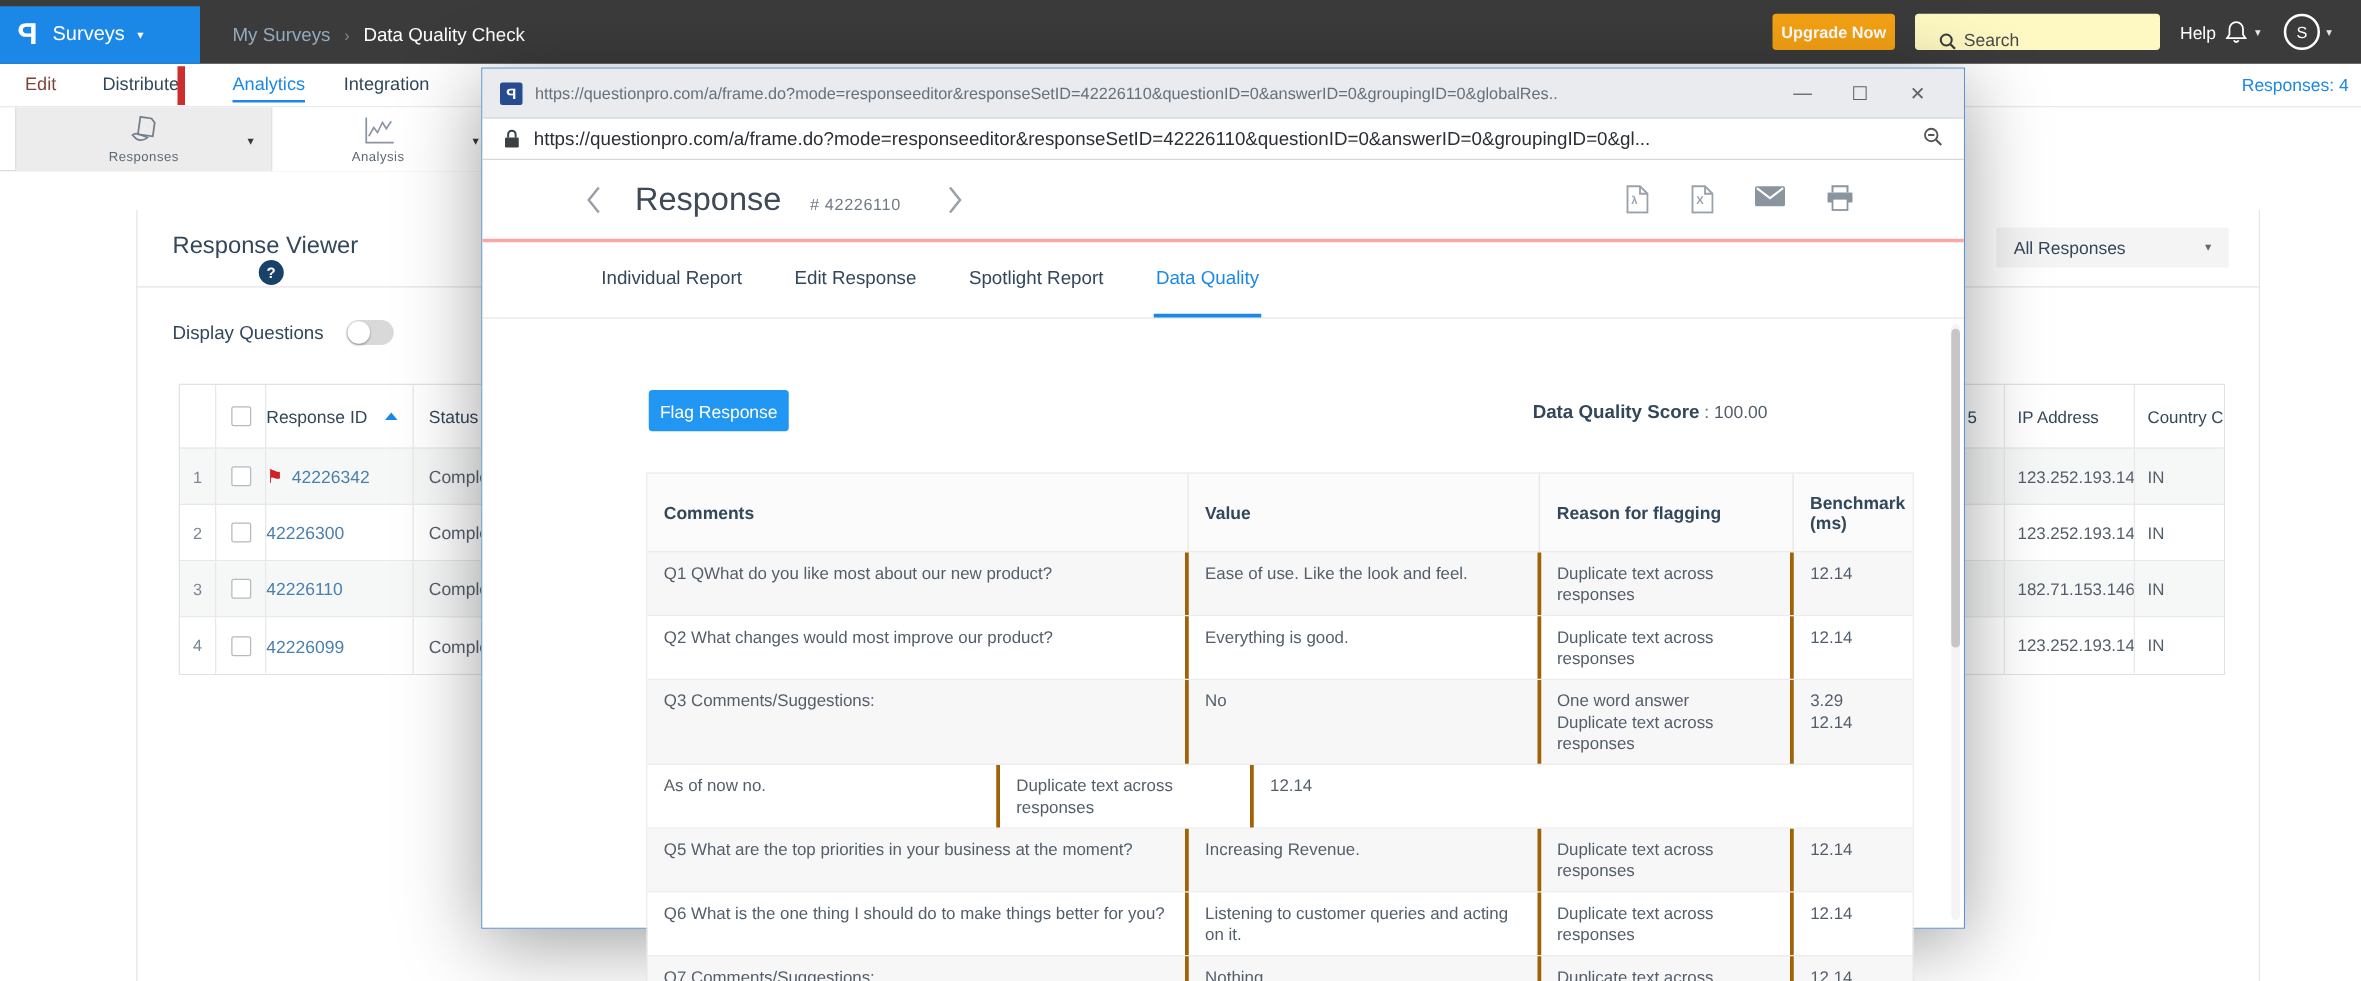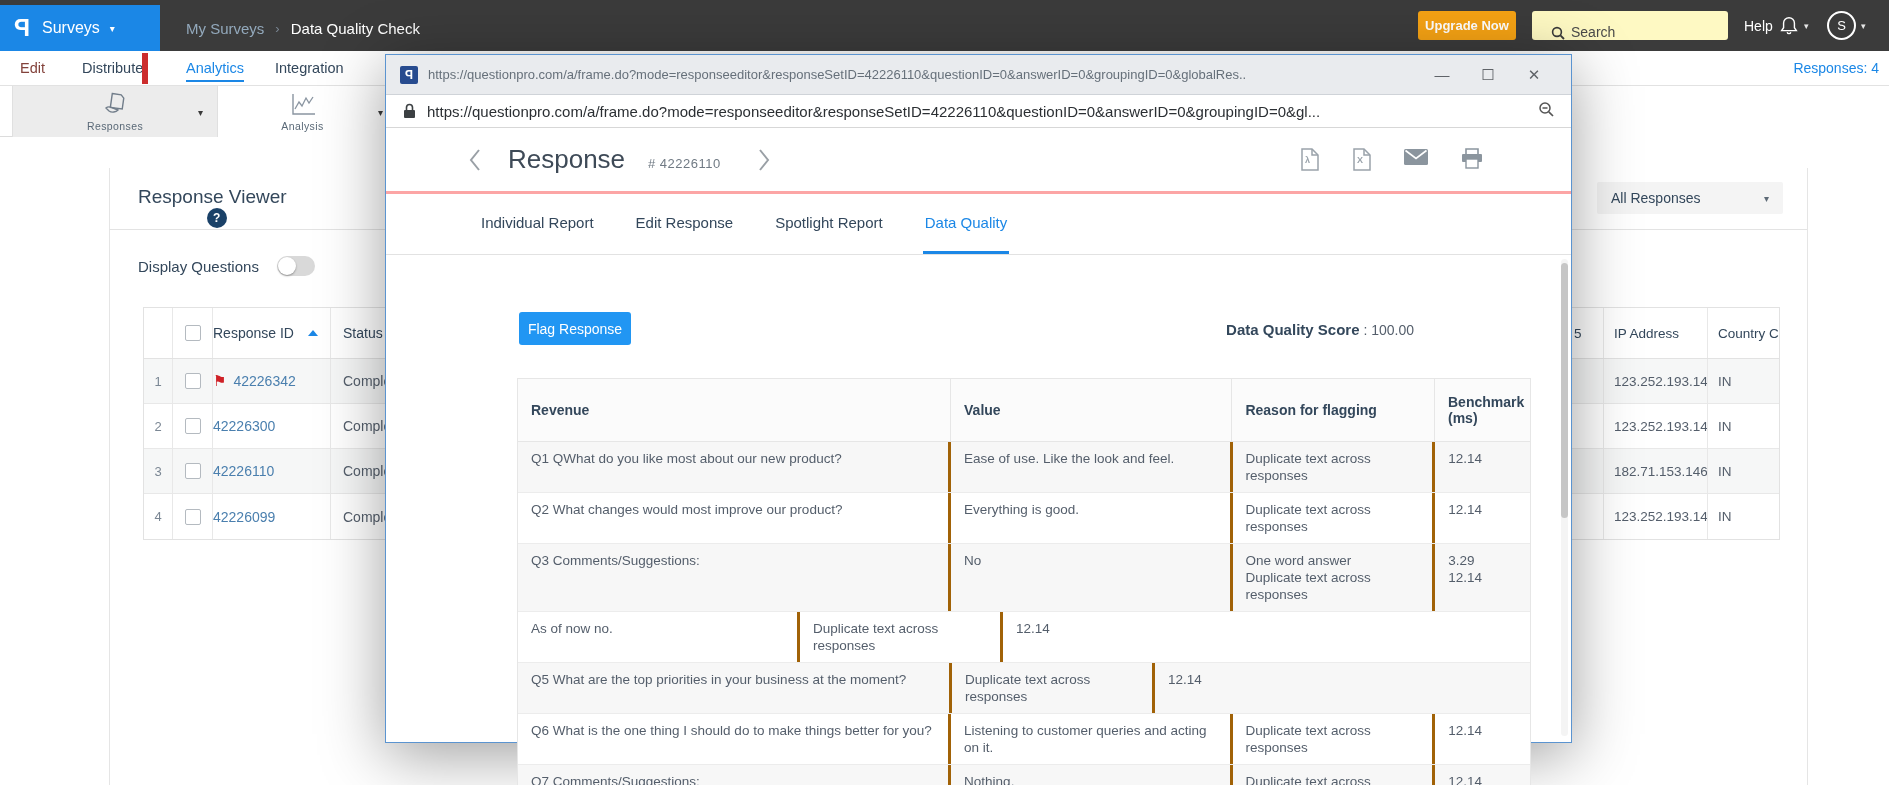--- a/index.html
+++ b/index.html
@@ -388,21 +388,21 @@
       <span class="m-tab">Spotlight Report</span>
       <span class="m-tab active">Data Quality</span>
     </div>
     <div class="m-content">
       <button class="flag-btn">Flag Response</button>
       <div class="dq-score">
         <b>Data Quality Score</b> <span>: 100.00</span>
       </div>
       <div class="dq-table">
         <div class="dq-hrow">
-          <div class="dq-hc w-q">Revenue</div>
+          <div class="dq-hc w-q">Comments</div>
           <div class="dq-hc w-v">Value</div>
           <div class="dq-hc w-r">Reason for flagging</div>
           <div class="dq-hc w-b">Benchmark (ms)</div>
         </div>
         <div>
 
             <div class="dq-row">
               <div class="dq-c w-q">Q1  QWhat do you like most about our new product?</div>
               <div class="dq-c w-v">Ease of use. Like the look and feel.</div>
               <div class="dq-c w-r">Duplicate text across responses</div>
@@ -426,20 +426,21 @@
             </div>
 
             <div class="dq-row">
               <div class="dq-c w-v">As of now no.</div>
               <div class="dq-c w-r">Duplicate text across responses</div>
               <div class="dq-c w-b">12.14</div>
             </div>
 
             <div class="dq-row">
               <div class="dq-c w-q">Q5 What are the top priorities in your business at the moment?</div>
+              <div class="dq-c w-v">Increasing Revenue.</div>
               <div class="dq-c w-r">Duplicate text across responses</div>
               <div class="dq-c w-b">12.14</div>
             </div>
 
             <div class="dq-row">
               <div class="dq-c w-q">Q6 What is the one thing I should do to make things better for you?</div>
               <div class="dq-c w-v">Listening to customer queries and acting on it.</div>
               <div class="dq-c w-r">Duplicate text across responses</div>
               <div class="dq-c w-b">12.14</div>
             </div>

